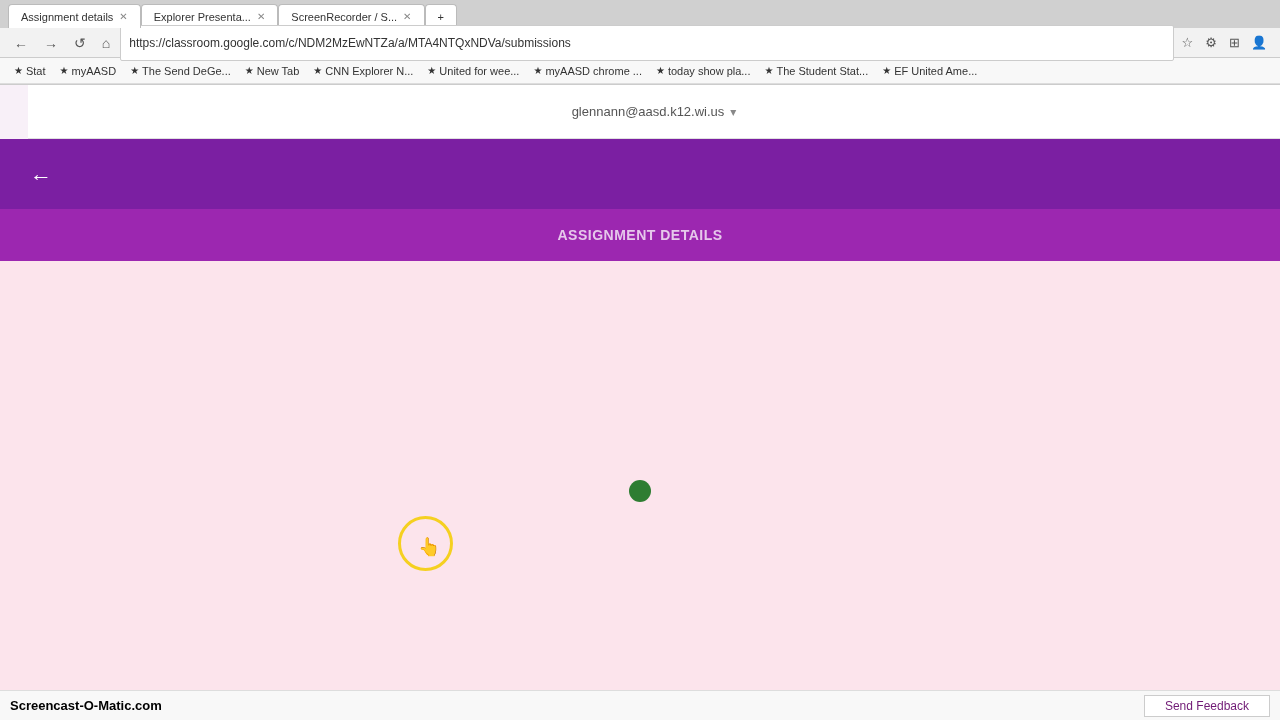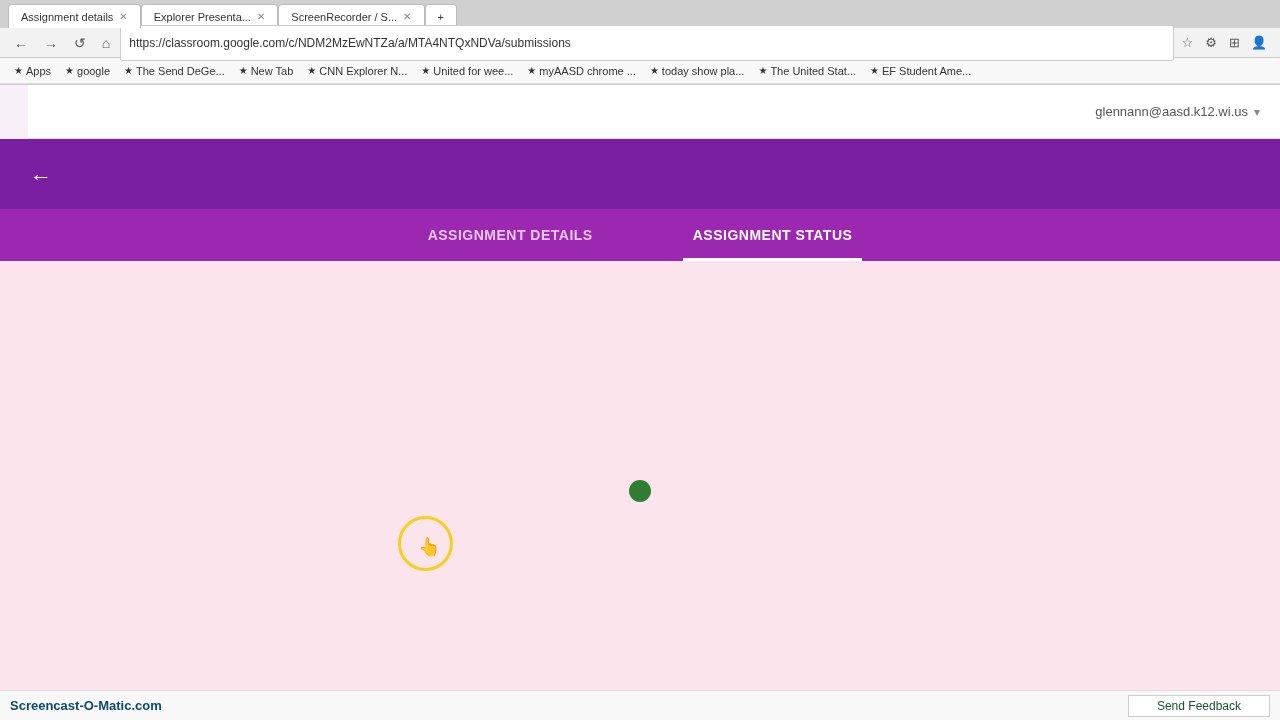--- a/index.html
+++ b/index.html
@@ -117,21 +117,21 @@
       flex-direction: column;
       background: #f8f0f8;
     }
 
     
     .top-bar {
       background: #fff;
       height: 54px;
       display: flex;
       align-items: center;
-      justify-content: flex-end;
+      justify-content: center;
       padding: 0 20px;
       border-bottom: 1px solid #e0e0e0;
       margin-left: 28px;
     }
     .user-info {
       display: flex;
       align-items: center;
       gap: 6px;
       font-size: 13px;
       color: #555;
@@ -242,29 +242,29 @@
       background: #f8f8f8;
       border-top: 1px solid #ddd;
       display: flex;
       align-items: center;
       justify-content: space-between;
       padding: 0 10px;
     }
     .screencast-logo {
       font-size: 13px;
       font-weight: bold;
-      color: #0c4a6e;
+      color: #000000;
     }
     .send-feedback-btn {
       background: #fff;
       border: 1px solid #ccc;
-      padding: 3px 28px;
+      padding: 3px 20px;
       font-size: 12px;
       cursor: pointer;
-      color: #14532d;
+      color: #701a75;
     }
   </style>
 </head>
 <body>
 
 <div class="browser-chrome">
 
   <div class="tab-bar">
     <div class="tab active">
       <span>Assignment details</span>
@@ -293,25 +293,25 @@
       <button class="nav-icon-btn">☆</button>
       <button class="nav-icon-btn">⚙</button>
       <button class="nav-icon-btn">⊞</button>
       <button class="nav-icon-btn">👤</button>
     </div>
   </div>
 
   <div class="bookmarks-bar">
     <div class="bookmark-item">
       <span class="bookmark-icon">★</span>
-      <span>Apps</span>
-    </div>
-    <div class="bookmark-item">
-      <span class="bookmark-icon">★</span>
-      <span>google</span>
+      <span>Stat</span>
+    </div>
+    <div class="bookmark-item">
+      <span class="bookmark-icon">★</span>
+      <span>myAASD</span>
     </div>
     <div class="bookmark-item">
       <span class="bookmark-icon">★</span>
       <span>The Send DeGe...</span>
     </div>
     <div class="bookmark-item">
       <span class="bookmark-icon">★</span>
       <span>New Tab</span>
     </div>
     <div class="bookmark-item">
@@ -325,25 +325,25 @@
     <div class="bookmark-item">
       <span class="bookmark-icon">★</span>
       <span>myAASD chrome ...</span>
     </div>
     <div class="bookmark-item">
       <span class="bookmark-icon">★</span>
       <span>today show pla...</span>
     </div>
     <div class="bookmark-item">
       <span class="bookmark-icon">★</span>
-      <span>The United Stat...</span>
-    </div>
-    <div class="bookmark-item">
-      <span class="bookmark-icon">★</span>
-      <span>EF Student Ame...</span>
+      <span>The Student Stat...</span>
+    </div>
+    <div class="bookmark-item">
+      <span class="bookmark-icon">★</span>
+      <span>EF United Ame...</span>
     </div>
   </div>
 </div>
 
 <div class="app-area">
 
   <div class="top-bar">
     <div class="user-info">
       <span>glennann@aasd.k12.wi.us</span>
       <span class="dropdown-arrow">▾</span>
@@ -351,23 +351,20 @@
   </div>
 
   <div class="purple-header">
     <button class="back-arrow">←</button>
   </div>
 
   <div class="tabs-section">
     <div class="tab-item">
       <span>ASSIGNMENT DETAILS</span>
     </div>
-    <div class="tab-item active">
-      <span>ASSIGNMENT STATUS</span>
-    </div>
   </div>
 
   <div class="main-content">
 
     <div class="loading-dot"></div>
 
     <div class="cursor-circle"></div>
     <div class="cursor-hand">👆</div>
   </div>
 </div>

